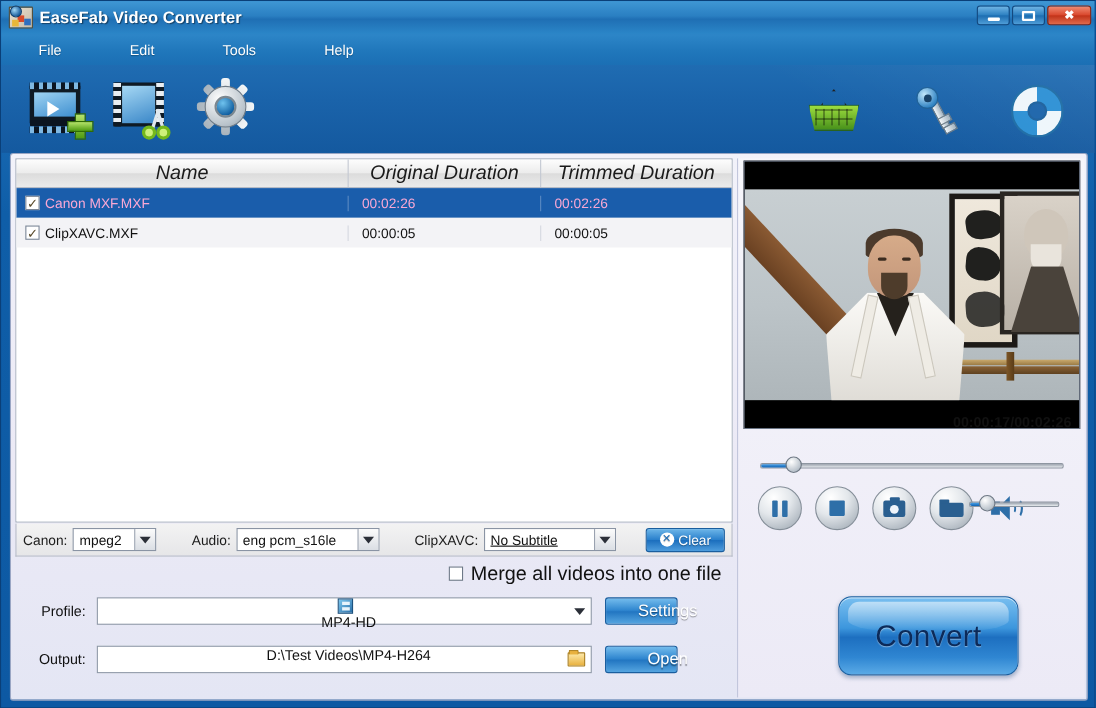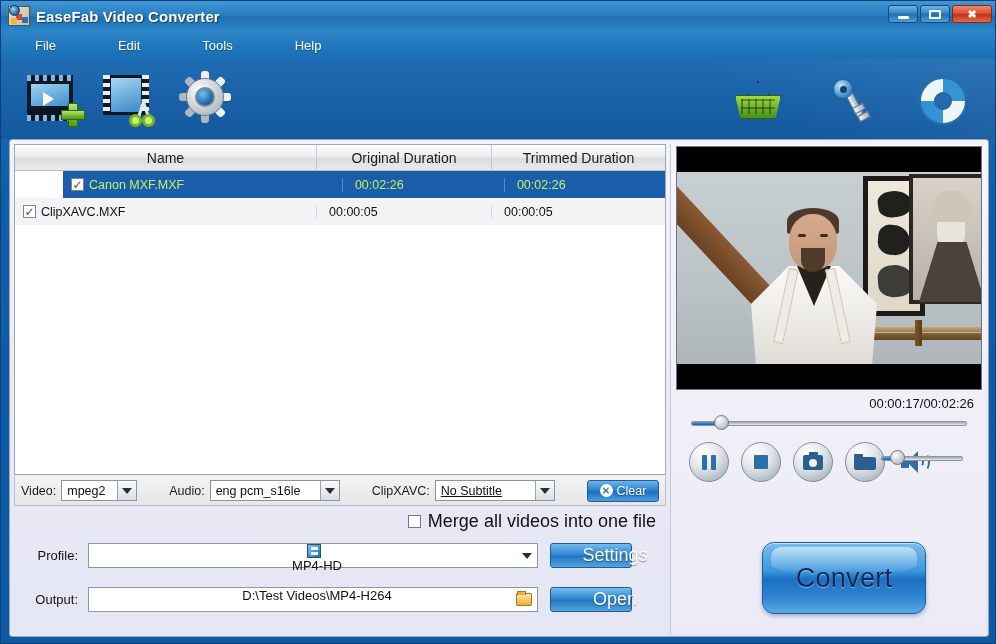--- a/index.html
+++ b/index.html
@@ -232,30 +232,31 @@
   .list-wrap {
     position: absolute; left: 4px; top: 4px; width: 652px; height: 331px;
     background: #ffffff; border: 1px solid #9fa8b8;
   }
   .list-head { display: flex; height: 26px;
     background: linear-gradient(180deg, #fdfdfd 0%, #ececec 48%, #dcdcdc 52%, #ebebeb 100%);
     border-bottom: 1px solid #b7bcc6;
   }
   .lh {
     display: flex; align-items: center; justify-content: center;
-    font-size: 14px; color: #1a1a1a;
+    font-size: 18px; color: #1a1a1a;
     border-right: 1px solid #c3c8d2;
+    font-style: italic;
   }
   .lh.c0 { width: 302px; }
   .lh.c1 { width: 175px; }
   .lh.c2 { width: 173px; border-right: none; }
   .list-body { position: absolute; top: 26px; left: 0; right: 0; bottom: 0; background: #fff; }
   .row { display: flex; height: 27px; align-items: center; font-size: 12.5px; color: #111; }
   .row.alt { background: #f3f3f6; }
-  .row.sel { background: #1a5dab; color: #bef264; margin-left: 48px; }
+  .row.sel { background: #1a5dab; color: #f9a8d4; }
   .cell { display: flex; align-items: center; }
   .cell.c0 { width: 302px; padding-left: 26px; border-right: 1px solid rgba(160,170,185,.35); }
   .cell.c1 { width: 175px; padding-left: 12px; border-right: 1px solid rgba(160,170,185,.35); }
   .cell.c2 { width: 173px; padding-left: 12px; }
   .row.sel .cell.c0, .row.sel .cell.c1 { border-right: 1px solid rgba(255,255,255,.28); }
   .chk {
     width: 13px; height: 13px; background: #fff; border: 1px solid #7a8596;
     position: absolute; left: 8px; display: flex; align-items: center; justify-content: center;
   }
   .chk::after {
@@ -338,23 +339,23 @@
   .folder-ic {
     position: absolute; right: 5px; top: 5px; width: 16px; height: 13px;
     background: linear-gradient(180deg, #fde9a8, #e8b13f);
     border: 1px solid #a97c18; border-radius: 1px;
   }
   .folder-ic::before {
     content:""; position:absolute; left: 0; top: -3px; width: 7px; height: 3px;
     background: #e8b13f; border: 1px solid #a97c18; border-bottom: none; border-radius: 1px 1px 0 0;
   }
   .btn-blue {
-    margin-left: 12px; width: 82px; height: 25px; border-radius: 3px;
+    margin-left: 12px; width: 66px; height: 25px; border-radius: 3px;
     background: linear-gradient(180deg, #74bced 0%, #2f86cf 47%, #2276c2 53%, #55a5e0 100%);
-    border: 1px solid #1a5e9e; color: #ffffff; font-size: 18px;
+    border: 1px solid #1a5e9e; color: #ffffff; font-size: 15px;
     display: flex; align-items: center; justify-content: center;
     text-shadow: 0 1px 1px rgba(0,0,0,.4); cursor: pointer; padding-left: 48px;
   }
 
   
   .preview {
     position: absolute; left: 660px; top: 4px; width: 316px; height: 490px;
     background: linear-gradient(180deg,#f6f6fb,#eceaf6);
     border-left: 1px solid #c2c6dc;
   }
@@ -438,22 +439,23 @@
   .gi-lapel-l, .gi-lapel-r {
     position: absolute; top: 96px; width: 10px; height: 76px; background: #efece5;
     border: 1px solid #cbc7bd;
   }
   .gi-lapel-l { left: 104px; transform: rotate(12deg); }
   .gi-lapel-r { left: 156px; transform: rotate(-12deg); }
   .bar-top, .bar-bot { position: absolute; left: 0; right: 0; height: 25px; background: #000; }
   .bar-top { top: 0; } .bar-bot { bottom: 0; }
 
   .time-text {
-    position: absolute; right: 12px; top: 252px; font-size: 13px; color: #111;
+    position: absolute; right: 12px; top: 232px; font-size: 13px; color: #111;
     font-family: "Liberation Sans", sans-serif;
+    font-weight: bold;
   }
   .seek {
     position: absolute; left: 20px; top: 275px; width: 276px; height: 8px;
   }
   .track {
     position: absolute; left: 0; right: 0; top: 2px; height: 5px;
     background: linear-gradient(180deg,#9aa2ad,#e8ecef);
     border: 1px solid #8e96a1; border-radius: 2px;
   }
   .track .fill {
@@ -636,21 +638,21 @@
             <div class="chk"></div>
             <span>ClipXAVC.MXF</span>
           </div>
           <div class="cell c1">00:00:05</div>
           <div class="cell c2">00:00:05</div>
         </div>
       </div>
     </div>
 
     <div class="codec-bar">
-      <span class="cb-label">Video:</span>
+      <span class="cb-label">Canon:</span>
       <div class="combo video">
         <span>mpeg2</span>
         <div class="arrow-box">
             <div class="arrow-dn"></div>
           </div>
       </div>
       <span class="cb-label">Audio:</span>
       <div class="combo audio">
         <span>eng pcm_s16le</span>
         <div class="arrow-box">

